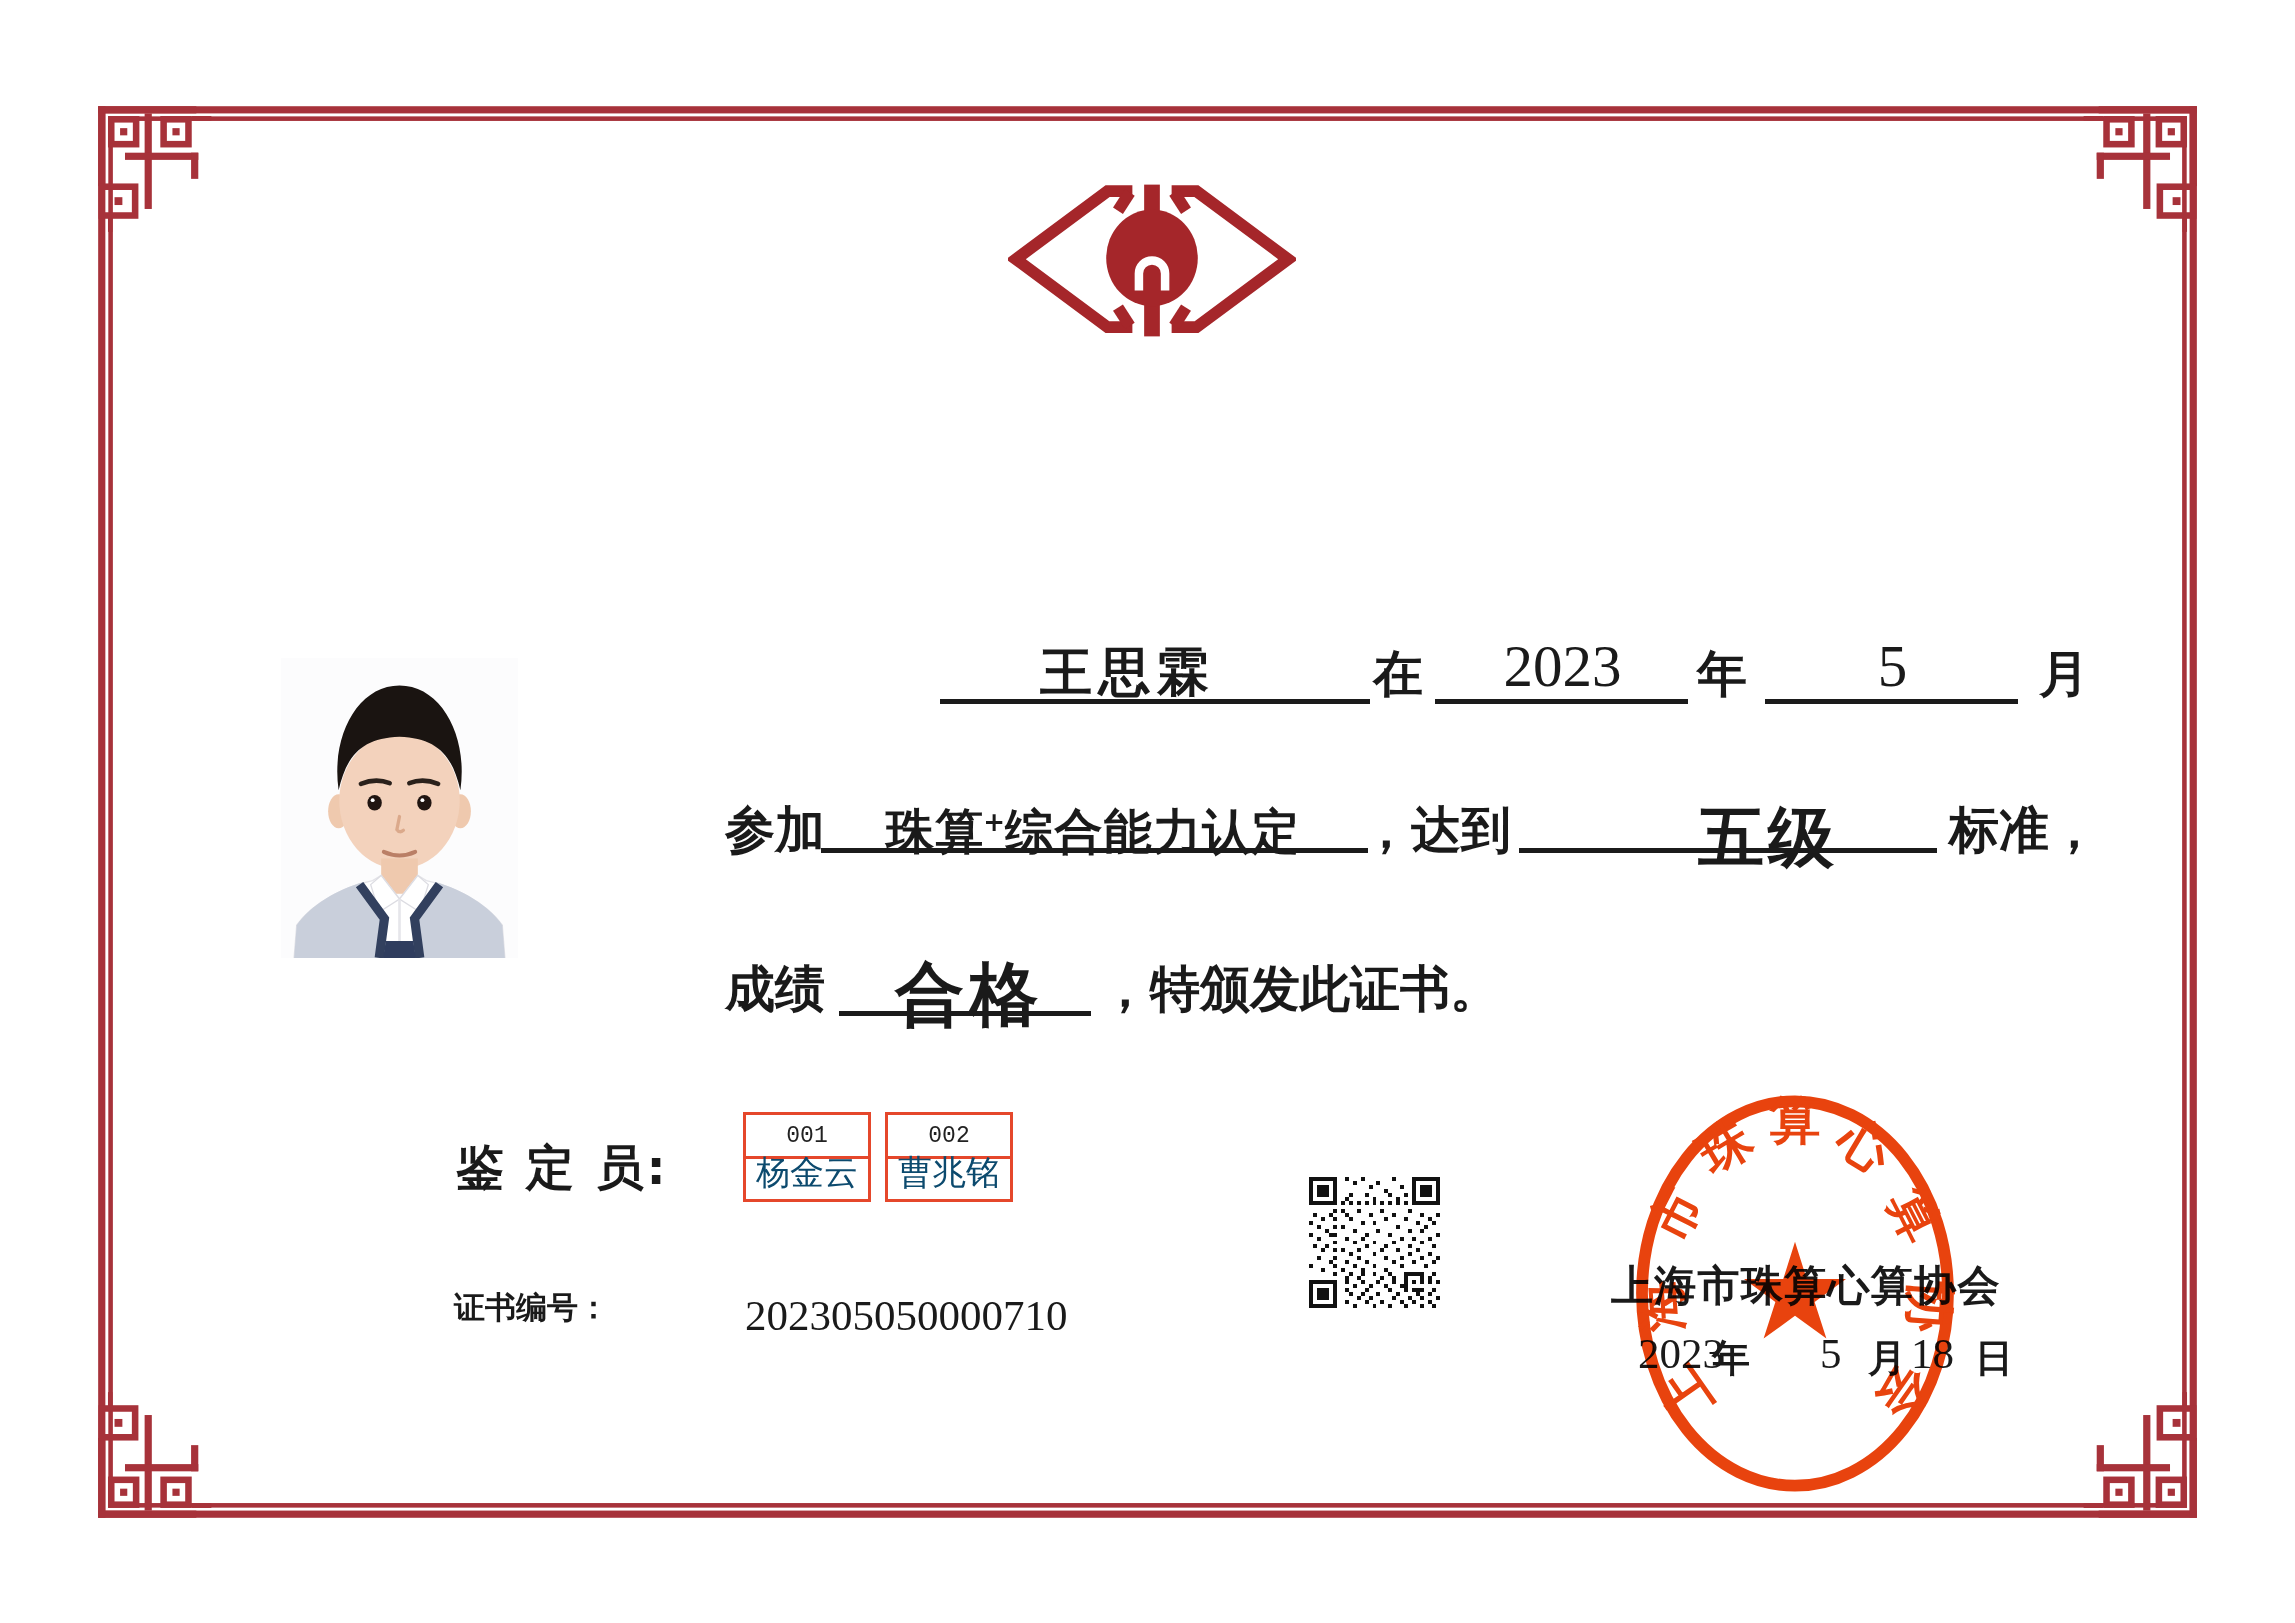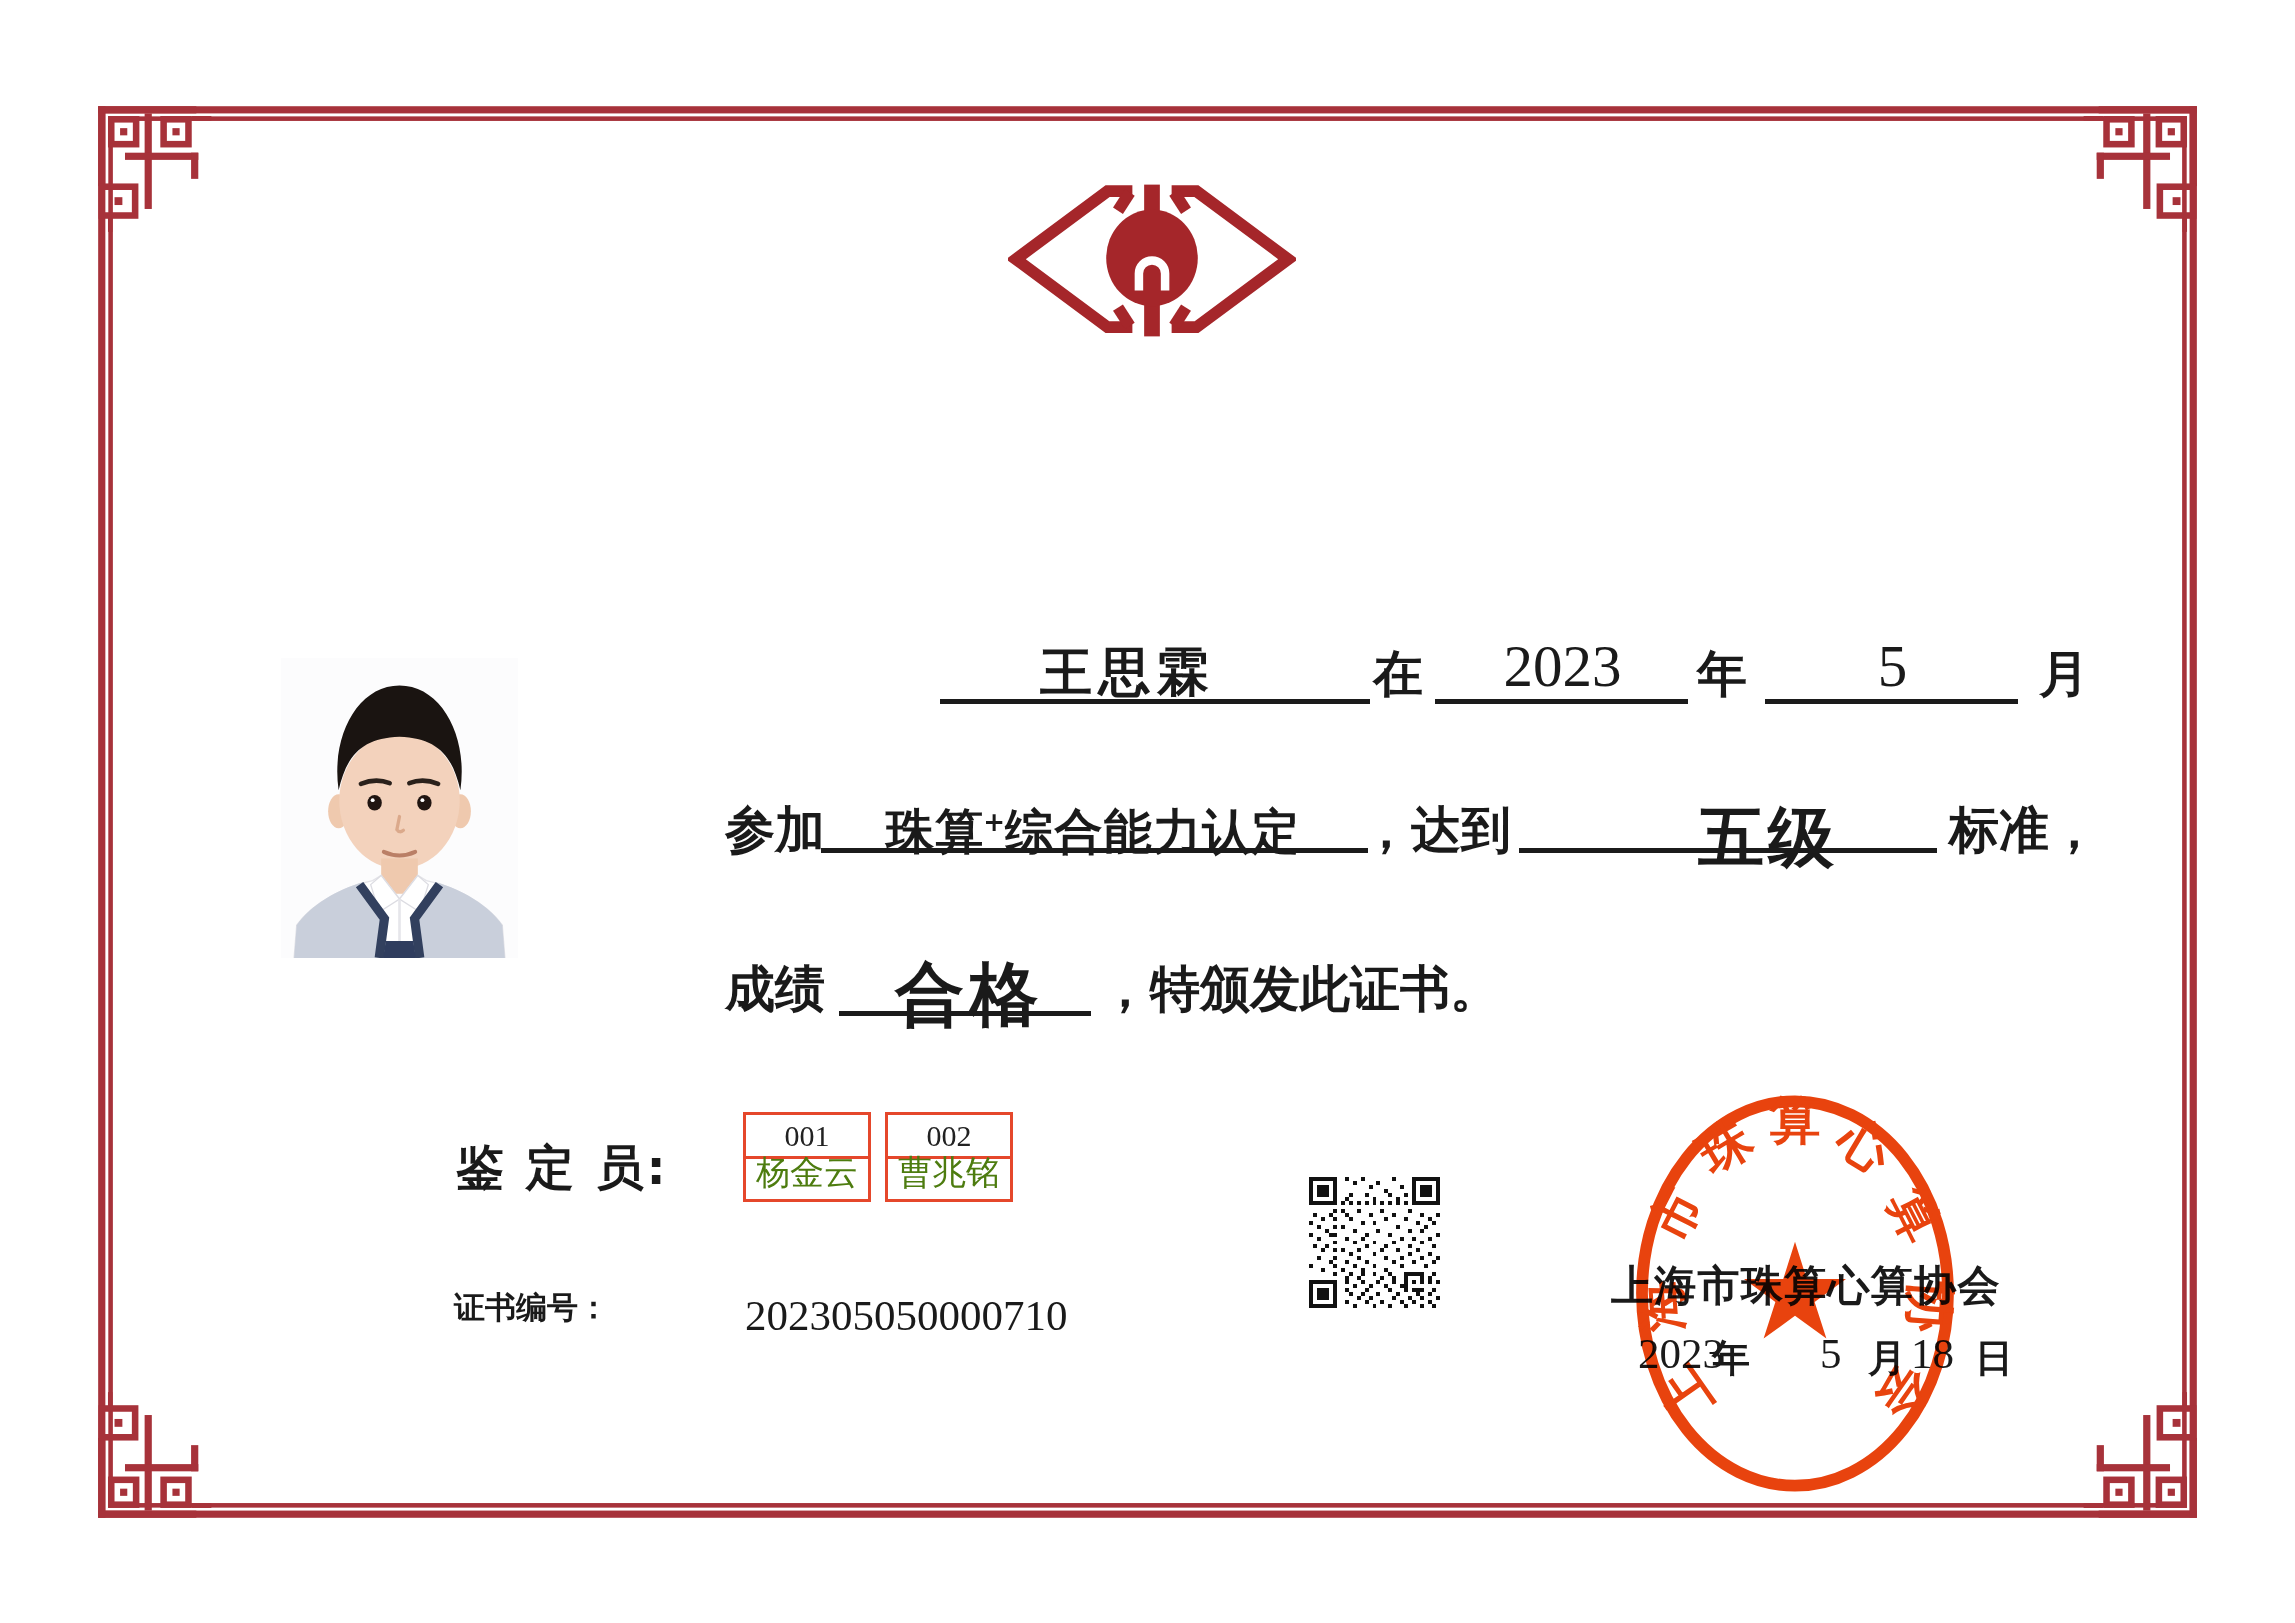--- a/index.html
+++ b/index.html
@@ -24,23 +24,23 @@
   .cjk{font-weight:bold;white-space:nowrap;}
   .f76{font-size:50px;}
   .serifnum{font-family:"Liberation Serif", serif;font-weight:normal;}
   .ul{position:absolute;height:5.2px;background:#1B1B1B;}
   .blank-center{text-align:center;}
   .psup{display:inline-block;font-size:26px;font-weight:bold;transform:translateY(-17px);margin:0 -1.3px;}
 
   
   .stamp-box{position:absolute;width:122px;height:84px;border:3.3px solid #E5472B;background:transparent;}
   .stamp-no{height:41px;border-bottom:3.3px solid #E5472B;display:flex;align-items:center;justify-content:center;
-            font-family:Liberation Serif, serif;font-size:30px;color:#222;}
+            font-family:Liberation Mono, monospace;font-size:23px;color:#222;}
   .stamp-name{height:28px;display:flex;align-items:center;justify-content:center;
-            font-family:"Liberation Serif", serif;font-size:34px;color:#4d7c0f;}
+            font-family:"Liberation Serif", serif;font-size:34px;color:#0c4a6e;}
 
   
   .issuer-name{font-size:42px;letter-spacing:1.3px;font-weight:bold;}
   .date-part{position:absolute;top:1329px;}
   .date-num{font-family:"Liberation Serif", serif;font-size:43px;}
   .date-cjk{font-size:38px;font-weight:bold;top:1333px;}
   .seal{mix-blend-mode:multiply;}
   .seal text{font-family:"DejaVu Sans", sans-serif;font-weight:bold;font-size:78px;fill:#E8430E;text-anchor:middle;}
 </style>
 </head>

